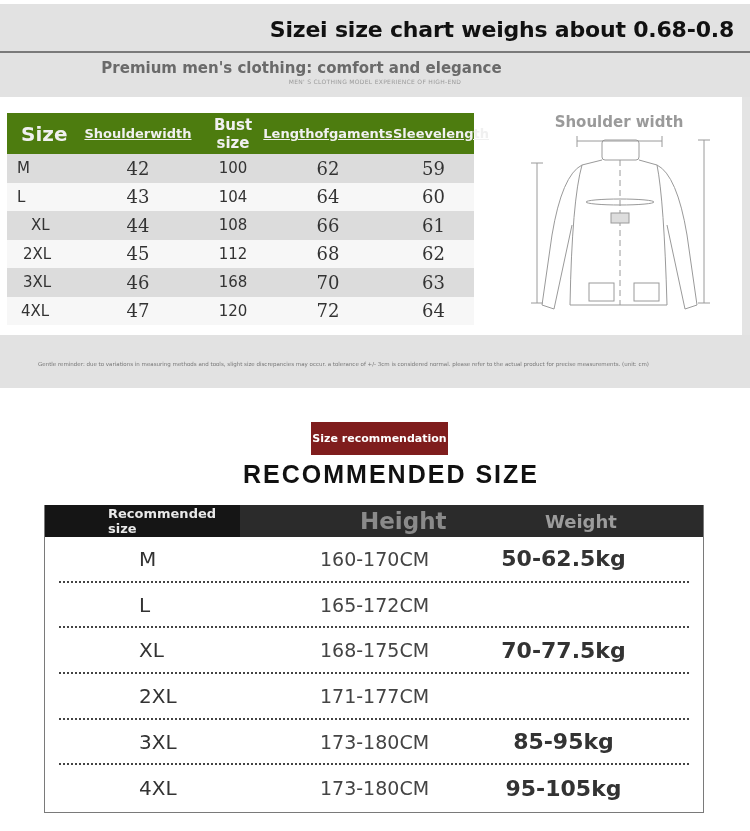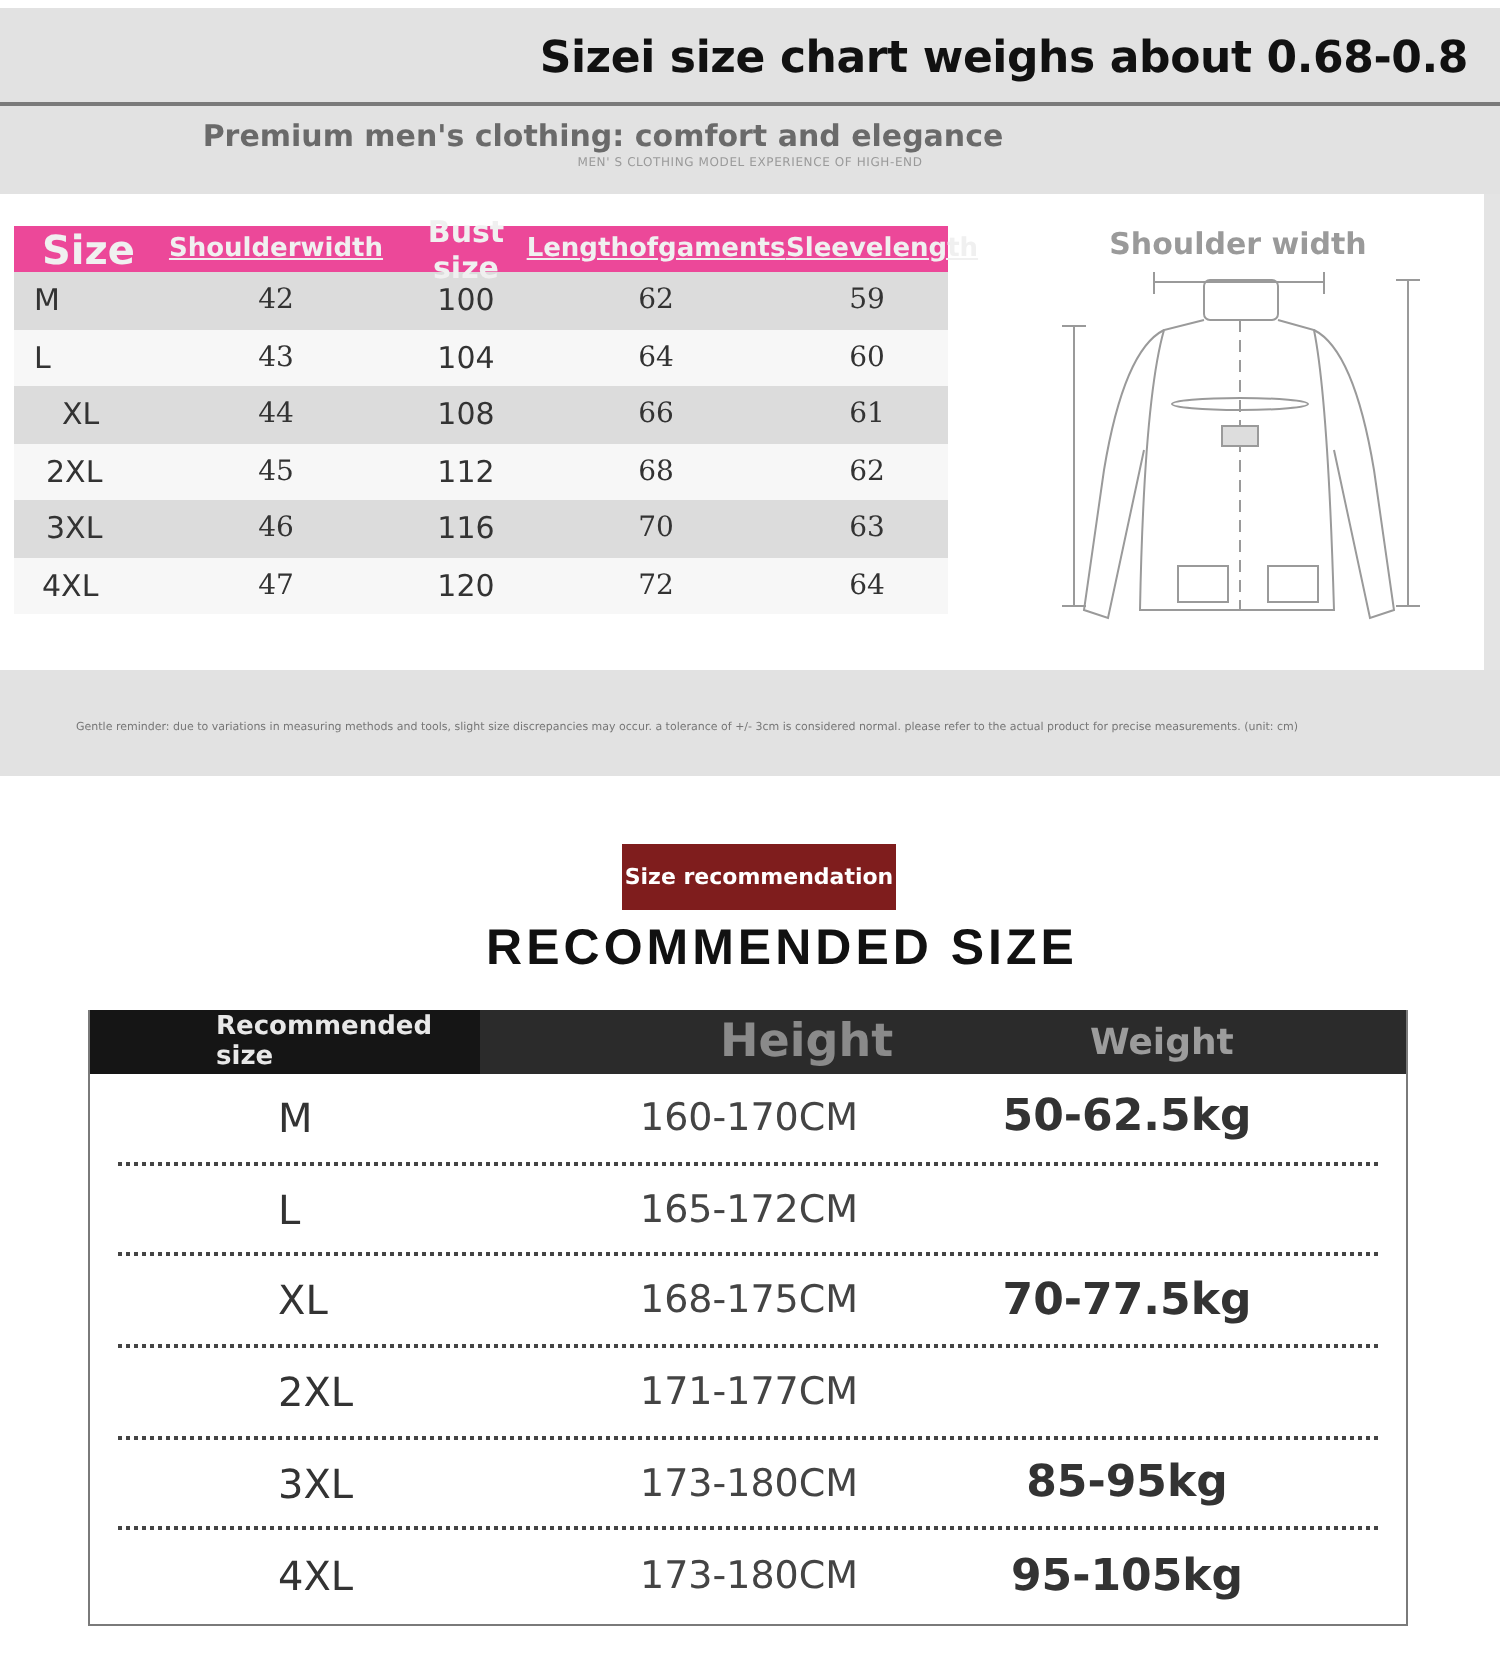--- a/index.html
+++ b/index.html
@@ -8,34 +8,34 @@
 
   
   .top-band { position: absolute; left: 0; top: 4px; width: 750px; height: 93px; background: #e2e2e2; }
   .title { position: absolute; right: 16px; top: 13px; font-size: 22px; font-weight: bold; color: #111; letter-spacing: -0.2px; }
   .title-rule { position: absolute; left: 0; top: 47px; width: 750px; height: 2px; background: #7a7a7a; }
   .subtitle { position: absolute; left: 0; width: 603px; top: 55px; text-align: center; font-size: 15px; font-weight: bold; color: #6a6a6a; }
   .subtitle-small { position: absolute; left: 0; width: 750px; top: 74px; text-align: center; font-size: 6px; color: #9a9a9a; letter-spacing: 0.3px; }
 
   
   .size-table { position: absolute; left: 7px; top: 113px; width: 467px; }
-  .st-head { height: 23px; background: #ec4899; display: flex; align-items: center; color: #f0f0f0; font-weight: bold; }
+  .st-head { height: 41px; background: #4d7c0f; display: flex; align-items: center; color: #f0f0f0; font-weight: bold; }
   .st-row { height: 28.5px; display: flex; align-items: center; font-size: 15px; color: #333; }
   .st-row:nth-child(odd) { background: #dcdcdc; }
   .st-row:nth-child(even) { background: #f7f7f7; }
   .c-size { width: 66px; padding-left: 10px; }
   .c-sh { width: 130px; text-align: center; }
   .c-bust { width: 60px; text-align: center; }
   .c-len { width: 130px; text-align: center; }
   .c-sl { width: 81px; text-align: center; }
   .st-head .c-size { font-size: 20px; padding-left: 14px; }
   .st-head .c-sh, .st-head .c-len, .st-head .c-sl { font-size: 13px; text-decoration: underline; }
   .st-head .c-bust { font-size: 15px; line-height: 18px; }
   .st-head .c-len { white-space: nowrap; }
-  .serif { font-family: "DejaVu Serif", "Liberation Serif", serif; font-size: 14px; }
+  .serif { font-family: "DejaVu Serif", "Liberation Serif", serif; font-size: 18px; }
 
   
   .diagram { position: absolute; left: 492px; top: 105px; width: 250px; height: 222px; background: #ffffff; }
   .diagram-strip { position: absolute; left: 742px; top: 97px; width: 8px; height: 240px; background: #e4e4e4; }
   .diag-label { position: absolute; left: 0; width: 254px; top: 8px; text-align: center; font-size: 15px; font-weight: bold; color: #9a9a9a; }
 
   
   .reminder-band { position: absolute; left: 0; top: 335px; width: 750px; height: 53px; background: #e2e2e2; }
   .reminder { position: absolute; left: 38px; top: 26px; font-size: 5.5px; color: #777; white-space: nowrap; }
 
@@ -98,21 +98,21 @@
     <div class="st-row">
       <div class="c-size" style="padding-left:16px">2XL</div>
       <div class="c-sh serif">45</div>
       <div class="c-bust">112</div>
       <div class="c-len serif">68</div>
       <div class="c-sl serif">62</div>
     </div>
     <div class="st-row">
       <div class="c-size" style="padding-left:16px">3XL</div>
       <div class="c-sh serif">46</div>
-      <div class="c-bust">116</div>
+      <div class="c-bust">168</div>
       <div class="c-len serif">70</div>
       <div class="c-sl serif">63</div>
     </div>
     <div class="st-row">
       <div class="c-size" style="padding-left:14px">4XL</div>
       <div class="c-sh serif">47</div>
       <div class="c-bust">120</div>
       <div class="c-len serif">72</div>
       <div class="c-sl serif">64</div>
     </div>

